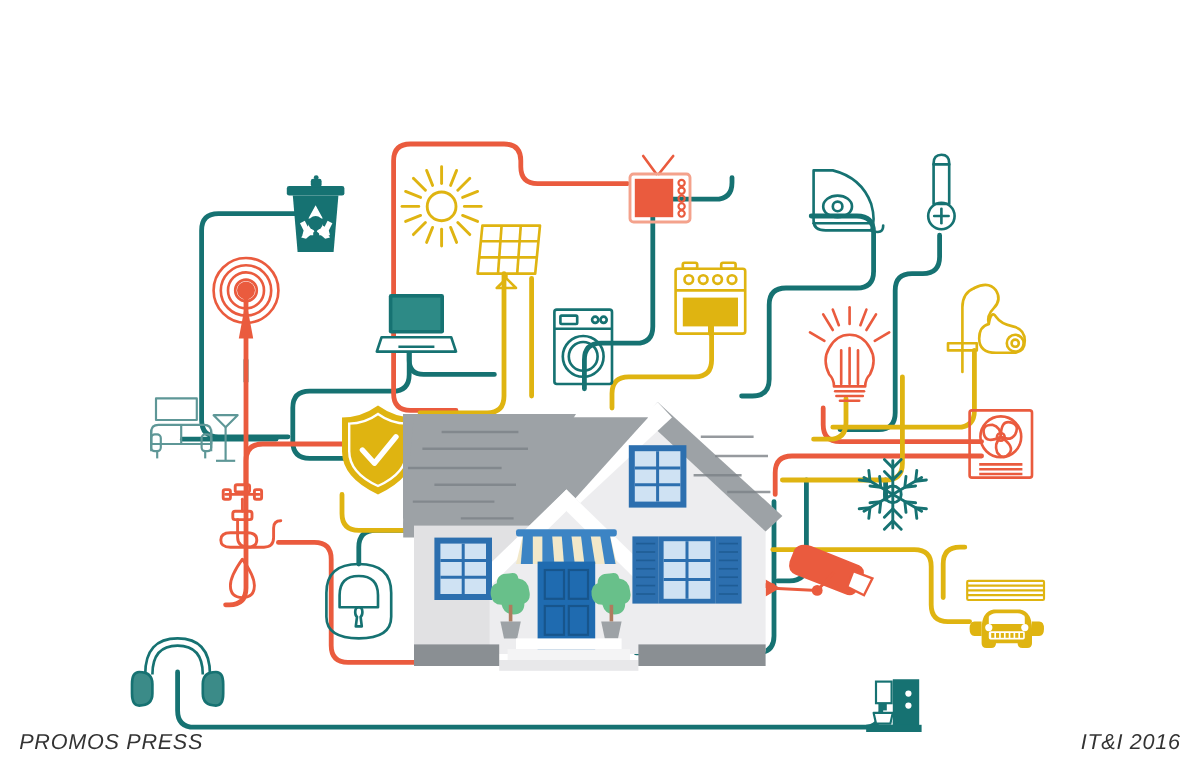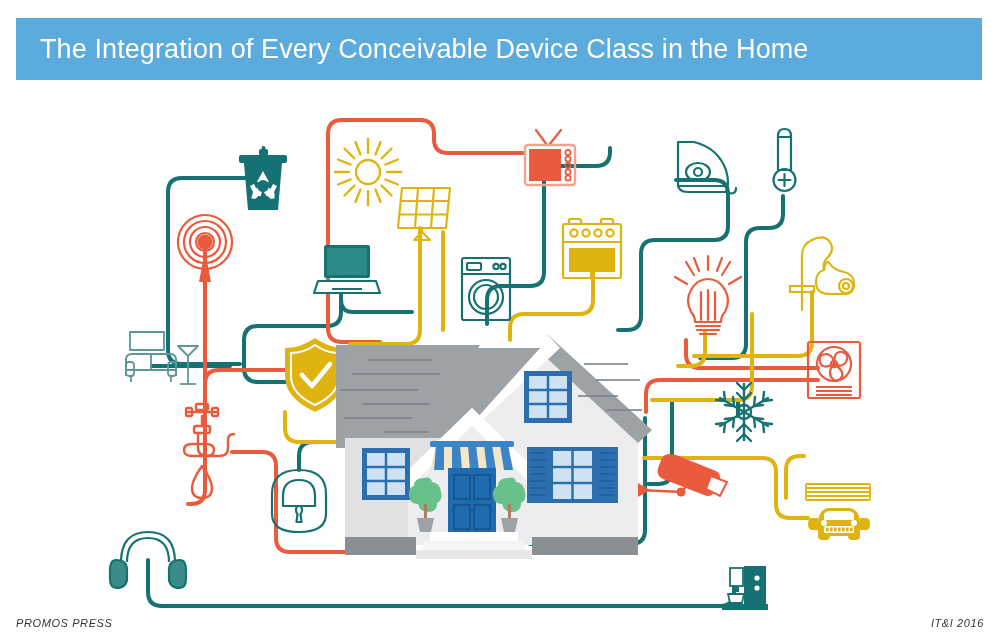--- a/index.html
+++ b/index.html
@@ -45,21 +45,21 @@
     font-weight: 400;
     letter-spacing: 0.1px;
     white-space: nowrap;
   }
 
   
   .footer-text {
     position: absolute;
     bottom: 14px;
     font-family: "Liberation Sans", sans-serif;
-    font-size: 11px;
+    font-size: 18px;
     font-style: italic;
     letter-spacing: 0.6px;
     color: #333333;
     white-space: nowrap;
   }
   #footer-left { left: 16px; }
   #footer-right { right: 16px; text-align: center; }
 
   
   #scene {
@@ -557,20 +557,17 @@
         <rect x="423" y="541" width="102" height="9" fill="#F4F4F5"></rect>
         <rect x="416" y="550" width="116" height="9" fill="#E8E8EA"></rect>
       </g>
 
       <rect x="345" y="537" width="71" height="18" fill="#8A8F93"></rect>
       <rect x="532" y="537" width="106" height="18" fill="#8A8F93"></rect>
     </g>
 
   </svg>
 
-  <div id="header-bar">
-    <div id="header-title">The Integration of Every Conceivable Device Class in the Home</div>
-  </div>
 
   <div id="footer-left" class="footer-text">PROMOS PRESS</div>
   <div id="footer-right" class="footer-text">IT&amp;I 2016</div>
 
 </div>
 
 </body></html>

